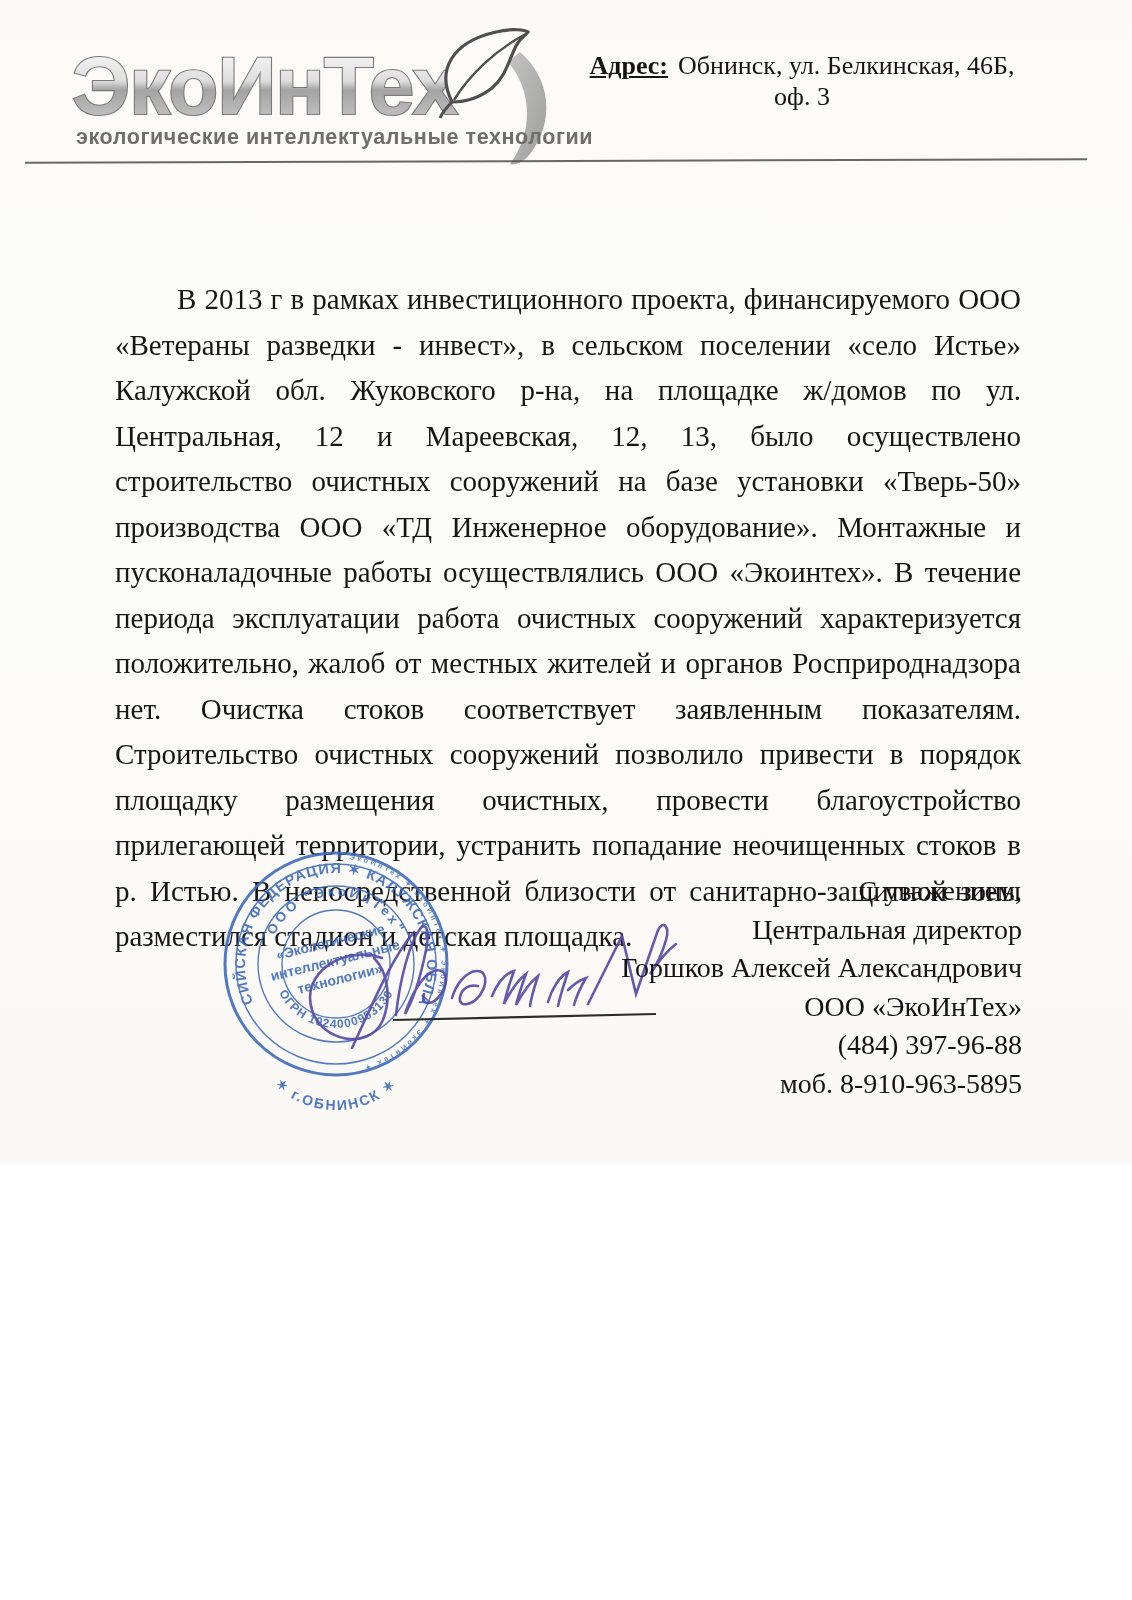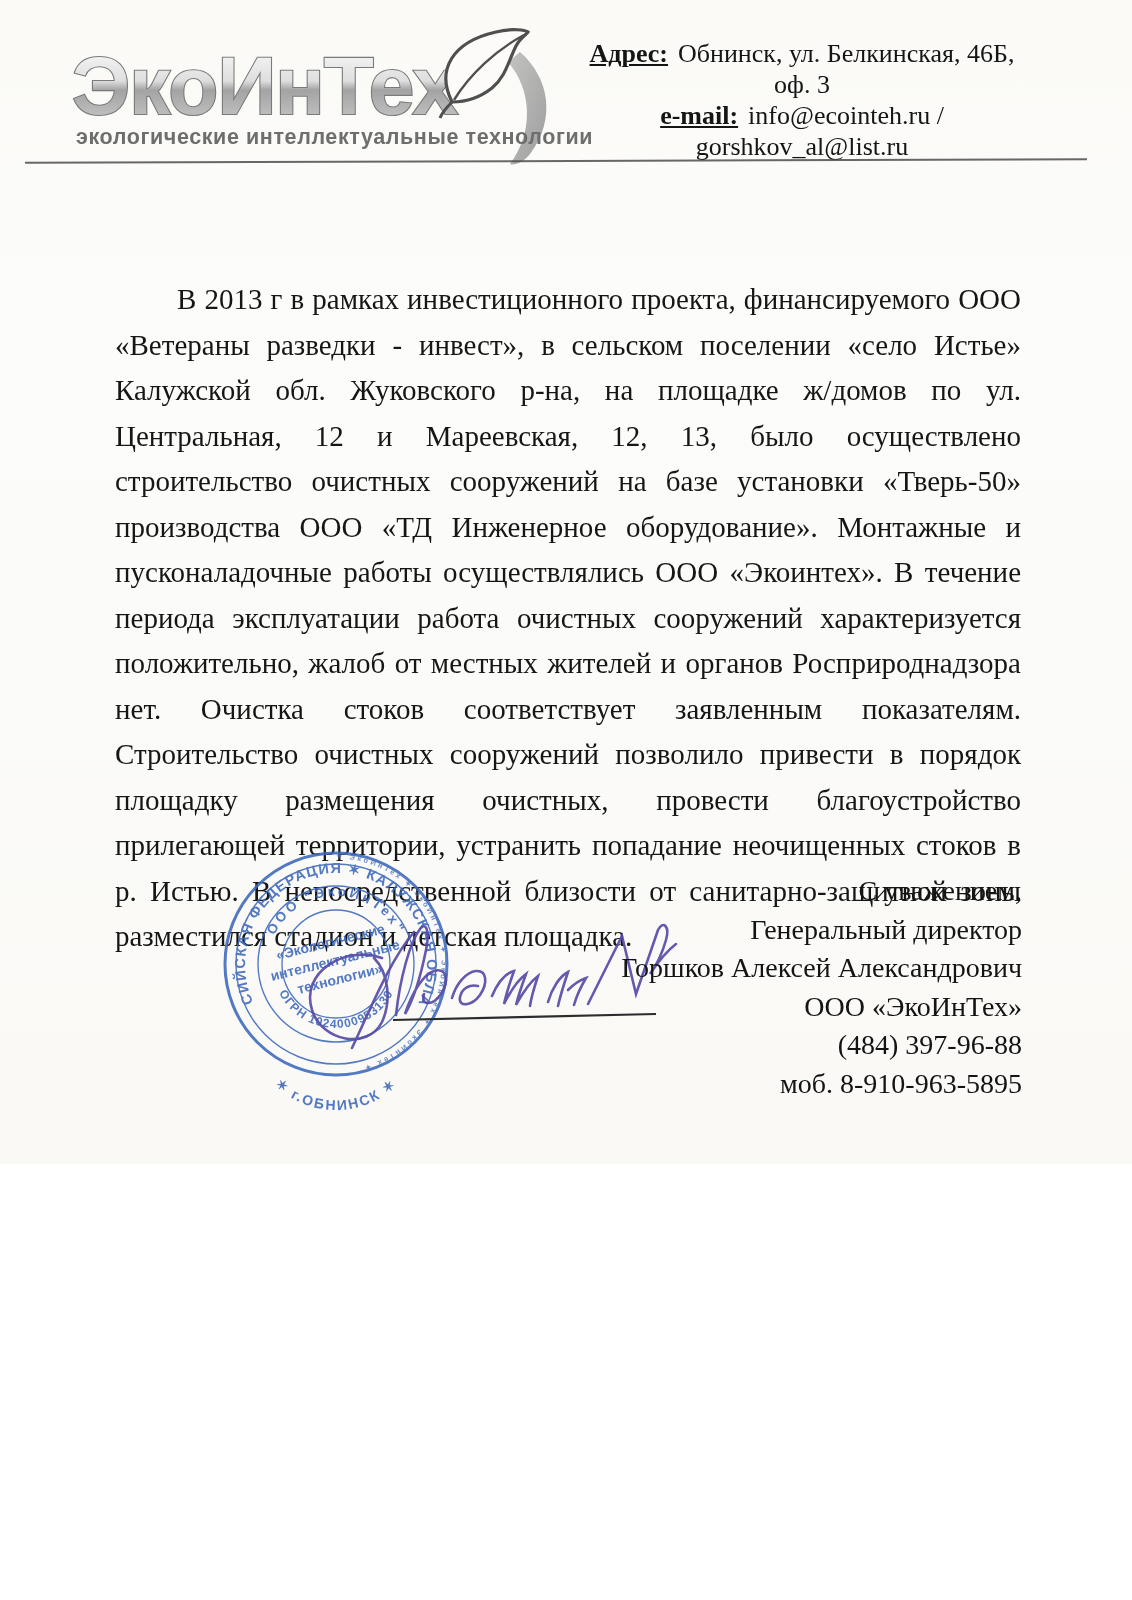--- a/index.html
+++ b/index.html
@@ -6,21 +6,21 @@
   .page{
     position:relative;
     width:1132px;height:1164px;
     background:linear-gradient(180deg,#fbfaf7 0%,#fcfcfa 30%,#faf9f6 100%);
     overflow:hidden;
     font-family:"Liberation Serif", serif;
     color:#1c1c1c;
   }
   .logo-svg{position:absolute;left:58px;top:16px;}
   .contact{
-    position:absolute;left:578px;top:38px;width:448px;
+    position:absolute;left:578px;top:50px;width:448px;
     text-align:center;font-size:26px;line-height:31px;color:#151515;
   }
   .contact .lbl{font-weight:bold;text-decoration:underline;margin-right:10px;}
   .separator{
     position:absolute;left:25px;top:160px;width:1062px;height:2.4px;
     background:#4c4c4c;opacity:.85;transform:rotate(-0.18deg);
   }
   .body-text{
     position:absolute;left:115px;top:248px;width:906px;
     font-size:29px;line-height:45.5px;text-align:justify;
@@ -61,23 +61,20 @@
       <path d="M 396 84 C 412 58 438 34 466 19" fill="none" stroke="#4f4f4f" stroke-width="2.4"></path>
       <path d="M 394 86 C 388 92 384 97 382 102" fill="none" stroke="#4f4f4f" stroke-width="3"></path>
     </g>
 
     <text x="18" y="128" font-family="Liberation Sans, sans-serif" font-weight="bold" font-size="21.5" fill="#6e6e6e" letter-spacing="0.6">экологические интеллектуальные технологии</text>
   </svg>
 
   <div class="contact">
     <div>
       <span class="lbl">Адрес:</span><span>Обнинск, ул. Белкинская, 46Б, оф. 3</span>
-    </div>
-    <div>
-      <span class="lbl">e-mail:</span><span>info@ecointeh.ru / gorshkov_al@list.ru</span>
     </div>
   </div>
 
   <div class="separator"></div>
 
   <p class="body-text">В 2013 г в рамках инвестиционного проекта, финансируемого ООО «Ветераны разведки - инвест», в сельском поселении «село Истье» Калужской обл. Жуковского р-на, на площадке ж/домов по ул. Центральная, 12 и Мареевская, 12, 13, было осуществлено строительство очистных сооружений на базе установки «Тверь-50» производства ООО «ТД Инженерное оборудование». Монтажные и пусконаладочные работы осуществлялись ООО «Экоинтех». В течение периода эксплуатации работа очистных сооружений характеризуется положительно, жалоб от местных жителей и органов Росприроднадзора нет. Очистка стоков соответствует заявленным показателям. Строительство очистных сооружений позволило привести в порядок площадку размещения очистных, провести благоустройство прилегающей территории, устранить попадание неочищенных стоков в р. Истью. В непосредственной близости от санитарно-защитной зоны разместился стадион и детская площадка.</p>
 
   <svg class="overlay" width="1132" height="1600" viewBox="0 0 1132 1600">
 
     <g fill="#3b68ba" stroke="#3b68ba" opacity="0.88" font-family="Liberation Sans, sans-serif" font-weight="bold">
@@ -130,20 +127,20 @@
       <path d="M 452 998 C 456 984 466 972 476 971 C 487 970 488 983 480 995 C 472 1006 458 1008 460 997 C 462 988 470 984 478 986"></path>
       <path d="M 492 996 C 498 982 506 973 514 971 C 510 982 506 995 504 1004 C 510 992 518 980 526 974 C 522 985 518 997 516 1005 C 522 994 530 982 538 976 C 534 988 531 999 530 1006"></path>
       <path d="M 548 1002 C 552 988 560 976 568 972 C 564 984 560 997 558 1006"></path>
       <path d="M 568 990 C 574 984 580 980 586 978 C 580 988 576 998 574 1005"></path>
       <path d="M 588 1004 L 622 936 L 636 994 L 658 930 C 663 920 670 926 666 940 C 662 954 656 966 650 974 C 658 962 668 950 676 944"></path>
     </g>
   </svg>
 
   <div class="sig-block">
     <div>С уважением,</div>
-    <div>Генеральный директор</div>
+    <div>Центральная директор</div>
     <div>Горшков Алексей Александрович</div>
     <div>ООО «ЭкоИнТех»</div>
     <div>(484) 397-96-88</div>
     <div>моб. 8-910-963-5895</div>
   </div>
 
 </div>
 
 </body></html>

